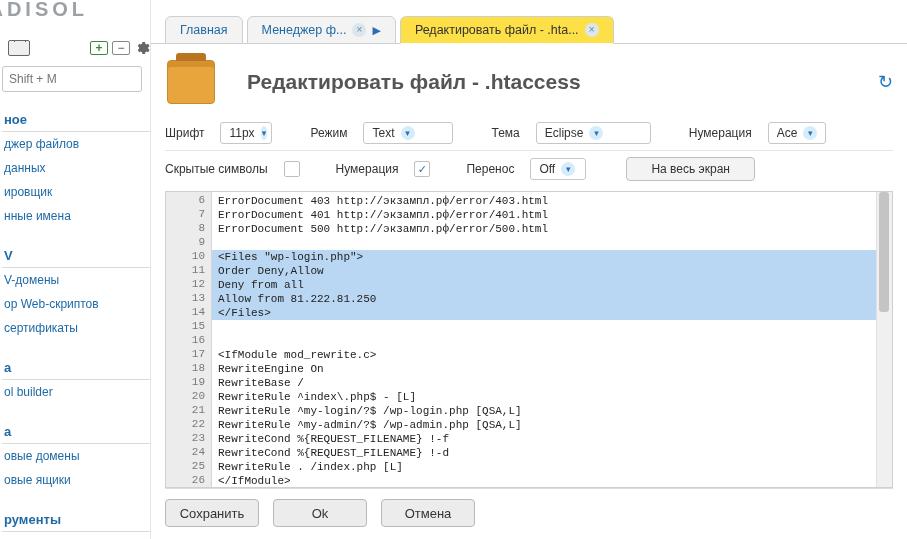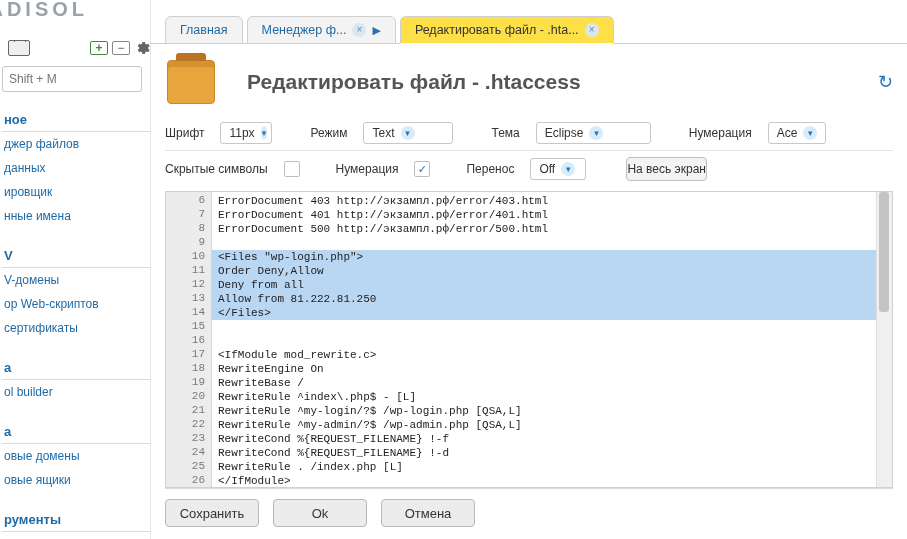--- a/index.html
+++ b/index.html
@@ -149,21 +149,21 @@
     display:inline-flex;align-items:center;justify-content:center;
     font-size:9px;
   }
   .checkbox-sq {
     width:16px;height:16px;border:1px solid #bfbfbf;border-radius:2px;
     display:inline-flex;align-items:center;justify-content:center;
     background:#fff;
   }
   .checkbox-sq.checked{ color:#2a6fb0; font-size:11px;}
   .btn {
-    height:24px; padding:0 0; border:1px solid #bfbfbf;
+    height:24px; padding:0 24px; border:1px solid #bfbfbf;
     border-radius:4px; background:#f3f3f3; font-size:12px; color:#333;
     display:inline-flex;align-items:center;cursor:pointer;
   }
   .editor-wrap {
     border:1px solid #d0d0d0; background:#fff;
     flex:1; min-height:0; position:relative; overflow:hidden;
     margin-top:4px;
   }
   .gutter {
     position:absolute; top:0; left:0; width:46px; bottom:0;

